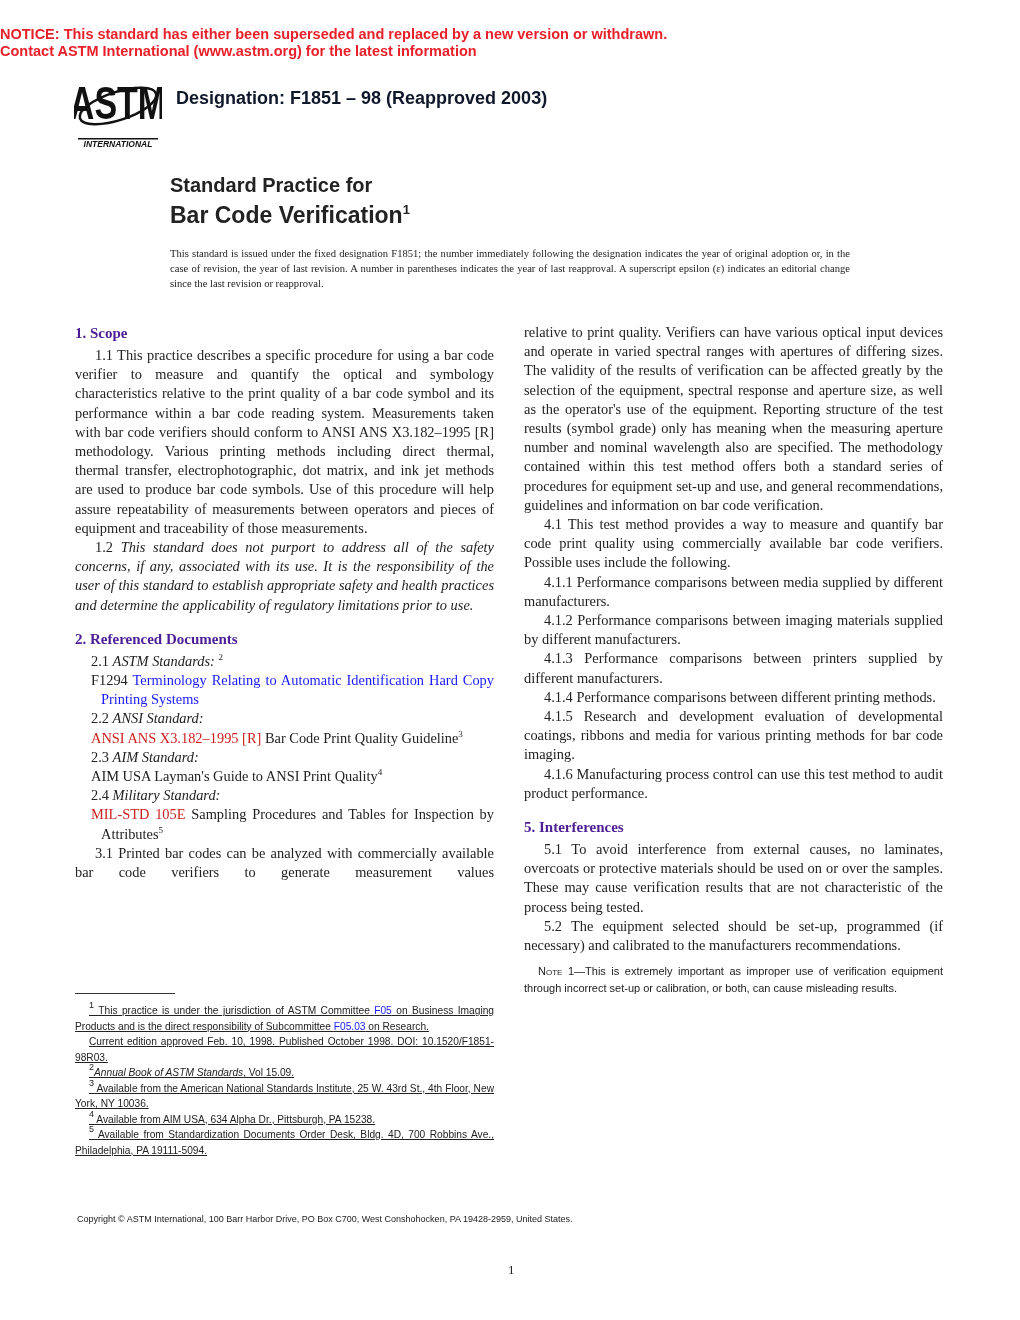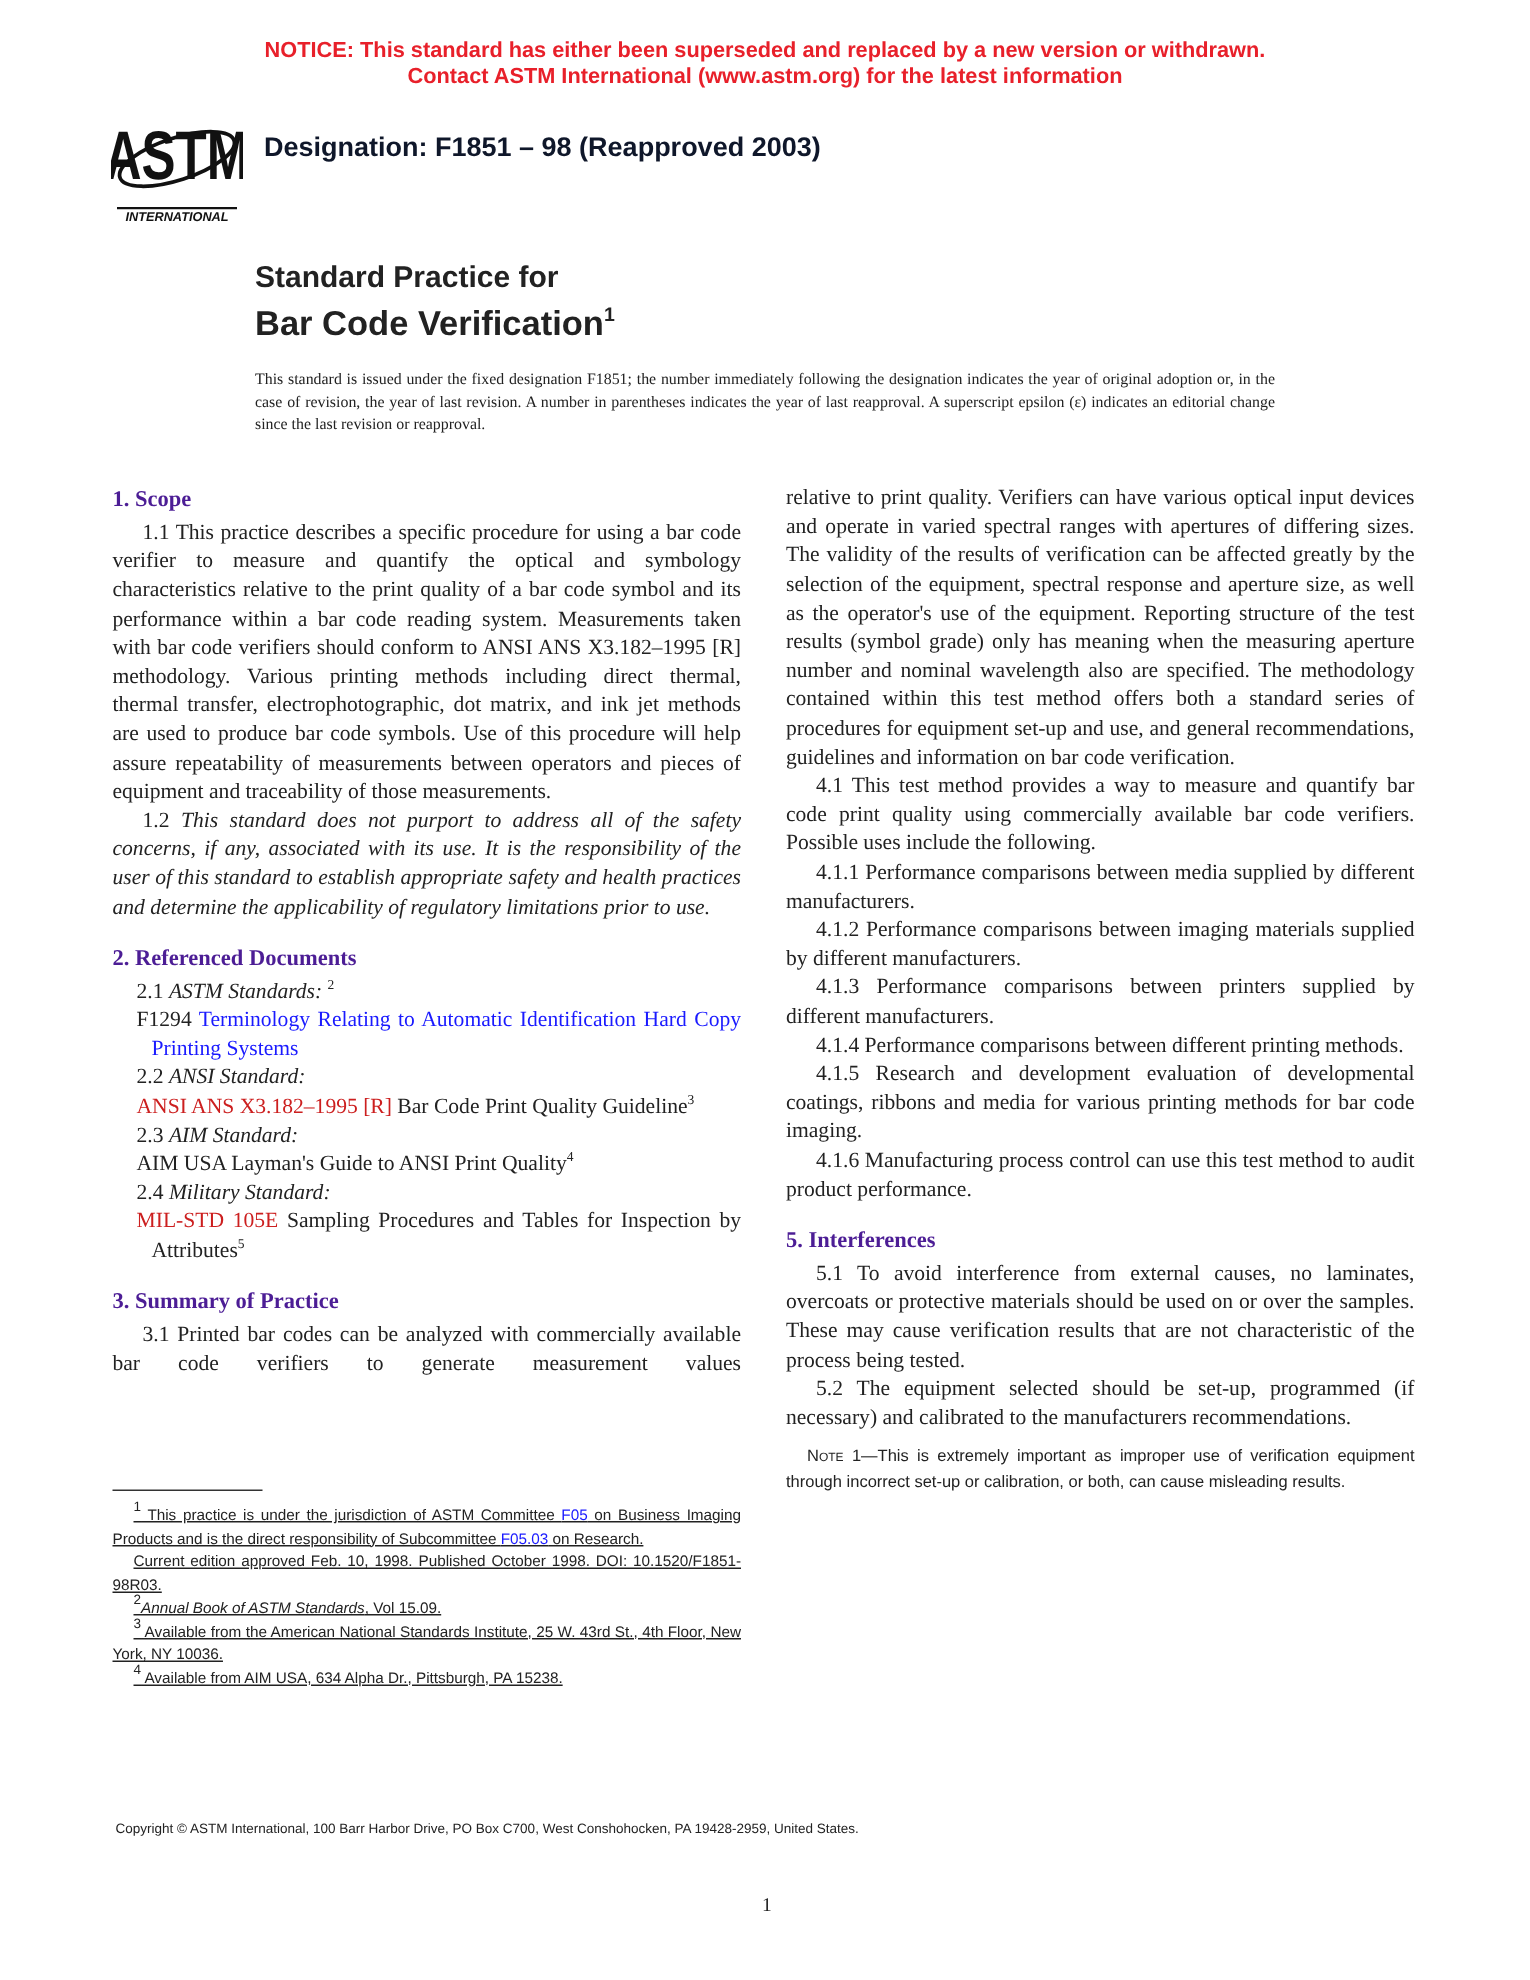--- a/index.html
+++ b/index.html
@@ -1,18 +1,18 @@
 <!DOCTYPE html>
 <html><head>
 <meta charset="utf-8">
 <style>
   html, body { margin: 0; padding: 0; background: #ffffff; }
   body { width: 1020px; height: 1320px; position: relative; overflow: hidden; color: #111; }
   .abs { position: absolute; }
-  .notice { left: 0; width: 1020px; top: 26px; text-align: center; color: #e8202a;
+  .notice { left: 0; width: 1020px; top: 26px; text-align: left; color: #e8202a;
     font-family: "Liberation Sans", sans-serif; font-weight: bold; font-size: 14.5px; line-height: 17px; }
   .logo { left: 74px; top: 76px; width: 88px; height: 74px; }
   .designation { left: 176px; top: 88px; font-family: "Liberation Sans", sans-serif; font-size: 18px; font-weight: bold; color: #0f172a; }
   .title { left: 170px; top: 174px; font-family: "Liberation Sans", sans-serif; font-weight: bold; color: #222; }
   .title .l1 { font-size: 20px; line-height: 23px; }
   .title .l2 { font-size: 23px; line-height: 26px; }
   .title sup { font-size: 13px; vertical-align: 9px; }
   .intro { left: 170px; top: 246px; width: 680px; font-family: "Liberation Serif", serif; font-size: 10.6px; line-height: 15px; color: #222; text-align: justify; }
   .col { font-family: "Liberation Serif", serif; font-size: 14.4px; line-height: 19.2px; color: #222; text-align: justify; }
   .col-left { left: 75px; top: 323px; width: 419px; }
@@ -70,32 +70,32 @@
   <h2 class="sec">2.  Referenced Documents</h2>
   <p class="ref"><span>2.1 </span><em>ASTM Standards:</em> <sup class="fn">2</sup></p>
   <p class="ref refhang"><span>F1294 </span><span class="blue">Terminology Relating to Automatic Identification Hard Copy Printing Systems</span></p>
   <p class="ref"><span>2.2 </span><em>ANSI Standard:</em></p>
   <p class="ref refhang"><span class="red">ANSI ANS X3.182–1995 [R]</span><span> Bar Code Print Quality Guideline</span><sup class="fn">3</sup></p>
   <p class="ref"><span>2.3 </span><em>AIM Standard:</em></p>
   <p class="ref refhang"><span>AIM USA  Layman's Guide to ANSI Print Quality</span><sup class="fn">4</sup></p>
   <p class="ref"><span>2.4 </span><em>Military Standard:</em></p>
   <p class="ref refhang"><span class="red">MIL-STD 105E</span><span> Sampling Procedures and Tables for Inspection by Attributes</span><sup class="fn">5</sup></p>
 
-  <h2 class="sec">3.  Summary of Practice</h2>
   <p style="text-align-last: justify;">3.1  Printed bar codes can be analyzed with commercially available bar code verifiers to generate measurement values</p>
 </div>
 
 <div class="abs fn-rule"></div>
 
 <div class="abs footnotes">
   <p><sup class="fn">1</sup><span> This practice is under the jurisdiction of ASTM Committee </span><span class="blue">F05</span><span> on Business Imaging Products and is the direct responsibility of Subcommittee </span><span class="blue">F05.03</span><span> on Research.</span></p>
   <p>Current edition approved Feb. 10, 1998. Published October 1998. DOI: 10.1520/F1851-98R03.</p>
   <p><sup class="fn">2</sup><em>Annual Book of ASTM Standards</em><span>, Vol 15.09.</span></p>
   <p><sup class="fn">3</sup><span> Available from the American National Standards Institute, 25 W. 43rd St., 4th Floor, New York, NY 10036.</span></p>
   <p><sup class="fn">4</sup><span> Available from AIM USA, 634 Alpha Dr., Pittsburgh, PA 15238.</span></p>
+  <p><sup class="fn">5</sup><span> Available from Standardization Documents Order Desk, Bldg. 4D, 700 Robbins Ave., Philadelphia, PA 19111-5094.</span></p>
 </div>
 
 <div class="abs col col-right">
   <p class="noind">relative to print quality. Verifiers can have various optical input devices and operate in varied spectral ranges with apertures of differing sizes. The validity of the results of verification can be affected greatly by the selection of the equipment, spectral response and aperture size, as well as the operator's use of the equipment. Reporting structure of the test results (symbol grade) only has meaning when the measuring aperture number and nominal wavelength also are specified. The methodology contained within this test method offers both a standard series of procedures for equipment set-up and use, and general recommendations, guidelines and information on bar code verification.</p>
 
   <p>4.1  This test method provides a way to measure and quantify bar code print quality using commercially available bar code verifiers. Possible uses include the following.</p>
   <p>4.1.1  Performance comparisons between media supplied by different manufacturers.</p>
   <p>4.1.2  Performance comparisons between imaging materials supplied by different manufacturers.</p>
   <p>4.1.3  Performance comparisons between printers supplied by different manufacturers.</p>
   <p>4.1.4  Performance comparisons between different printing methods.</p>

